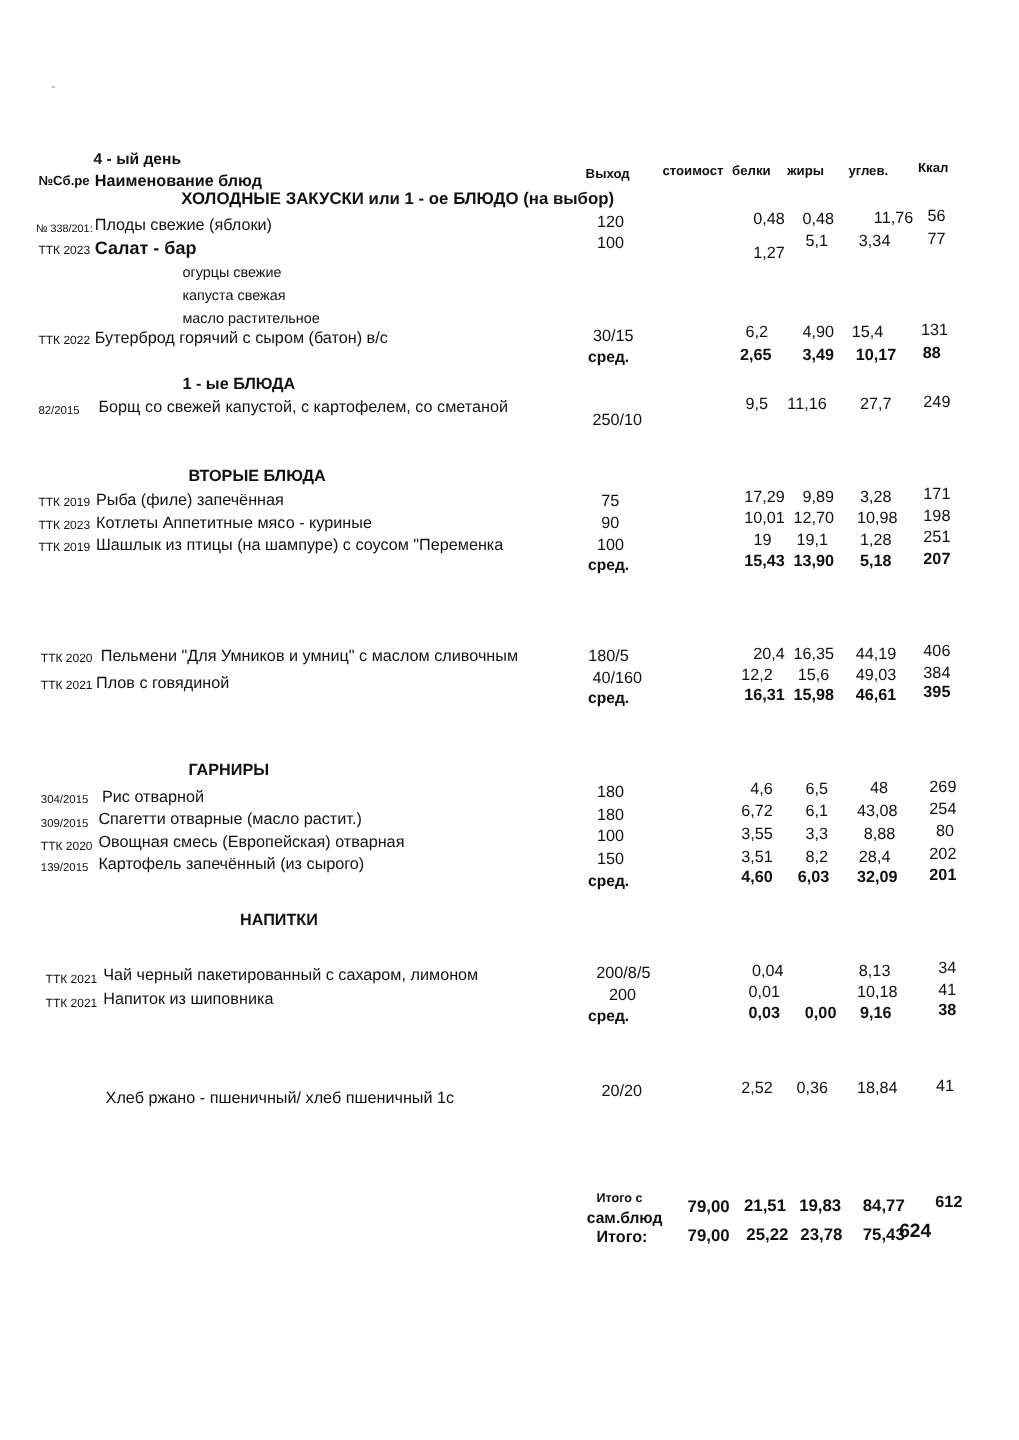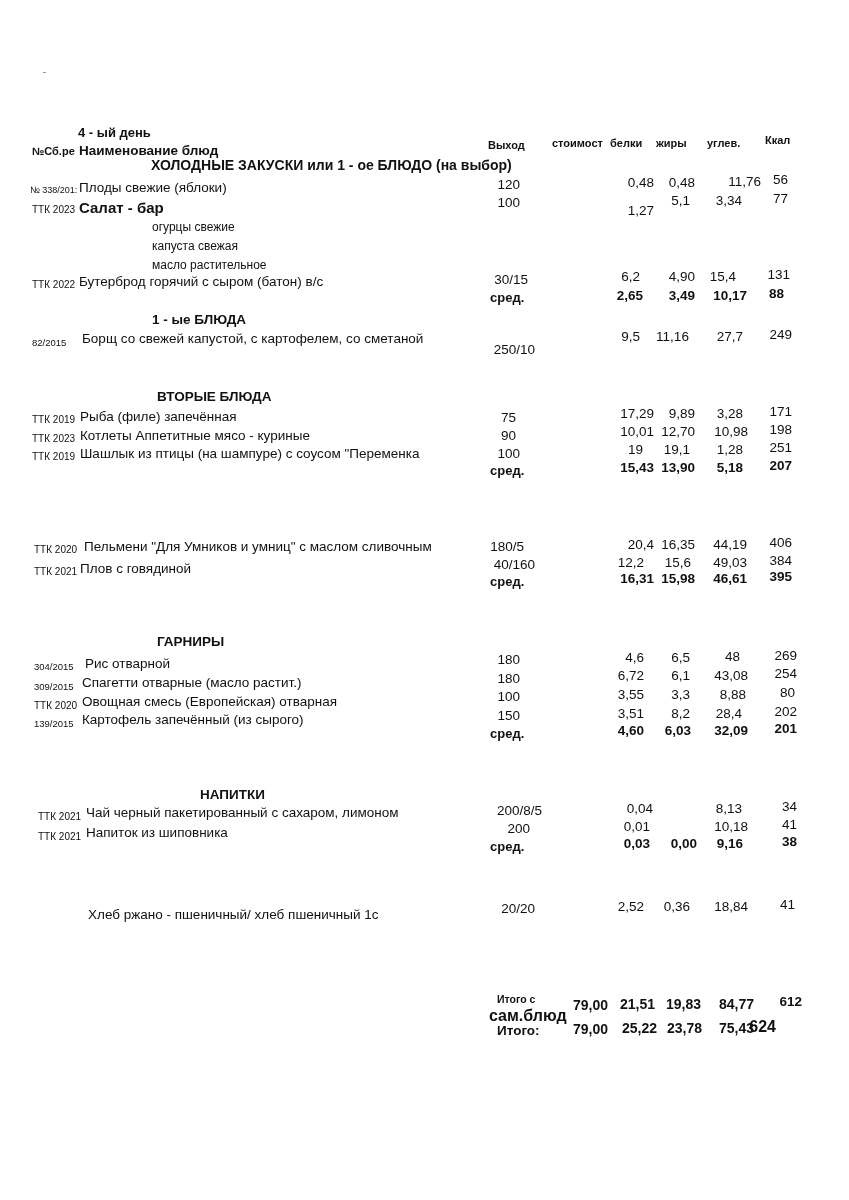--- a/index.html
+++ b/index.html
@@ -161,21 +161,21 @@
 <div class="a num" style="left:650px;width:40px;top:707px;">8,2</div>
 <div class="a num" style="left:700px;width:42px;top:707px;">28,4</div>
 <div class="a num" style="left:760px;width:37px;top:705px;">202</div>
 
 <div class="a b" style="left:490px;top:727px;font-size:13px;">сред.</div>
 <div class="a num b" style="left:610px;width:34px;top:724px;">4,60</div>
 <div class="a num b" style="left:650px;width:41px;top:724px;">6,03</div>
 <div class="a num b" style="left:700px;width:48px;top:724px;">32,09</div>
 <div class="a num b" style="left:760px;width:37px;top:722px;">201</div>
 
-<div class="a sec" style="left:160px;top:788px;font-size:13.5px;padding-left:40px;">НАПИТКИ</div>
+<div class="a sec" style="left:160px;top:760px;font-size:13.5px;padding-left:40px;">НАПИТКИ</div>
 
 <div class="a code" style="left:38px;top:812px;">ТТК 2021</div>
 <div class="a name" style="left:86px;top:806px;">Чай черный пакетированный с сахаром, лимоном</div>
 <div class="a num" style="left:490px;width:52px;top:804px;">200/8/5</div>
 <div class="a num" style="left:610px;width:43px;top:802px;">0,04</div>
 <div class="a num" style="left:700px;width:42px;top:802px;">8,13</div>
 <div class="a num" style="left:760px;width:37px;top:800px;">34</div>
 
 <div class="a code" style="left:38px;top:832px;">ТТК 2021</div>
 <div class="a name" style="left:86px;top:826px;">Напиток из шиповника</div>
@@ -191,21 +191,21 @@
 <div class="a num b" style="left:760px;width:37px;top:835px;">38</div>
 
 <div class="a name" style="left:88px;top:908px;">Хлеб ржано - пшеничный/ хлеб пшеничный 1с</div>
 <div class="a num" style="left:490px;width:45px;top:902px;">20/20</div>
 <div class="a num" style="left:610px;width:34px;top:900px;">2,52</div>
 <div class="a num" style="left:650px;width:40px;top:900px;">0,36</div>
 <div class="a num" style="left:700px;width:48px;top:900px;">18,84</div>
 <div class="a num" style="left:760px;width:35px;top:898px;">41</div>
 
 <div class="a b" style="left:497px;top:994px;font-size:10.5px;">Итого с</div>
-<div class="a b" style="left:489px;top:1008px;font-size:16px;">сам.блюд</div>
+<div class="a b" style="left:489px;top:1008px;font-size:13px;">сам.блюд</div>
 <div class="a num b" style="left:568px;width:40px;top:998px;font-size:14px;">79,00</div>
 <div class="a num b" style="left:615px;width:40px;top:997px;font-size:14px;">21,51</div>
 <div class="a num b" style="left:660px;width:41px;top:997px;font-size:14px;">19,83</div>
 <div class="a num b" style="left:710px;width:44px;top:997px;font-size:14px;">84,77</div>
 <div class="a num b" style="left:770px;width:32px;top:995px;font-size:13.5px;">612</div>
 
 <div class="a b" style="left:497px;top:1024px;font-size:13.5px;">Итого:</div>
 <div class="a num b" style="left:568px;width:40px;top:1022px;font-size:14px;">79,00</div>
 <div class="a num b" style="left:615px;width:42px;top:1021px;font-size:14px;">25,22</div>
 <div class="a num b" style="left:660px;width:42px;top:1021px;font-size:14px;">23,78</div>

